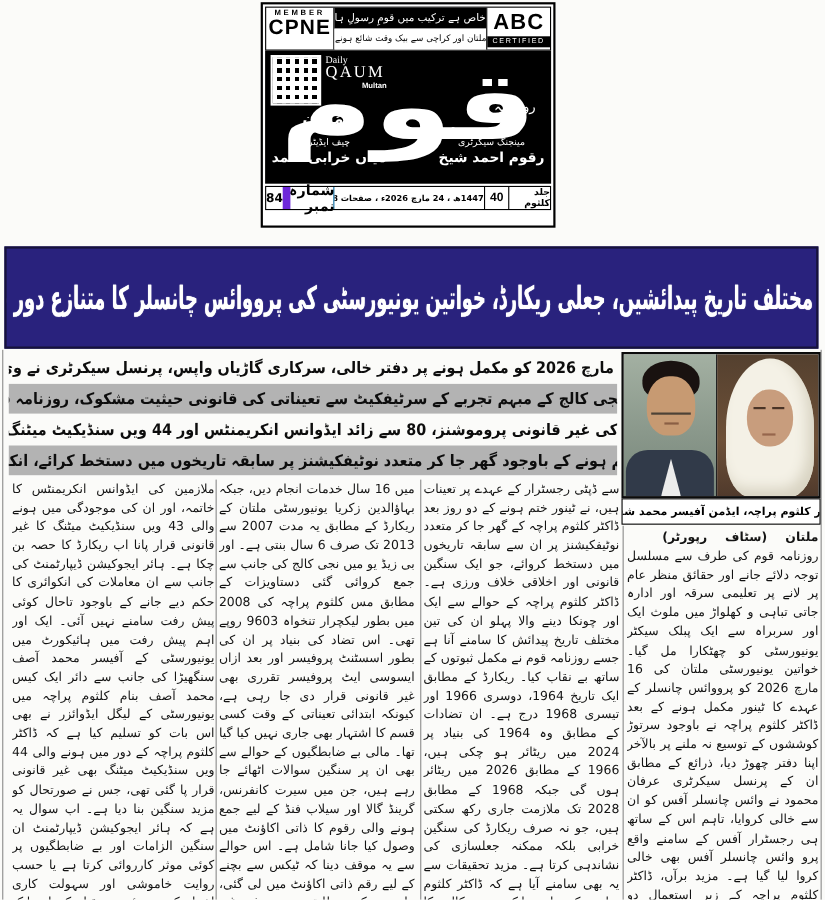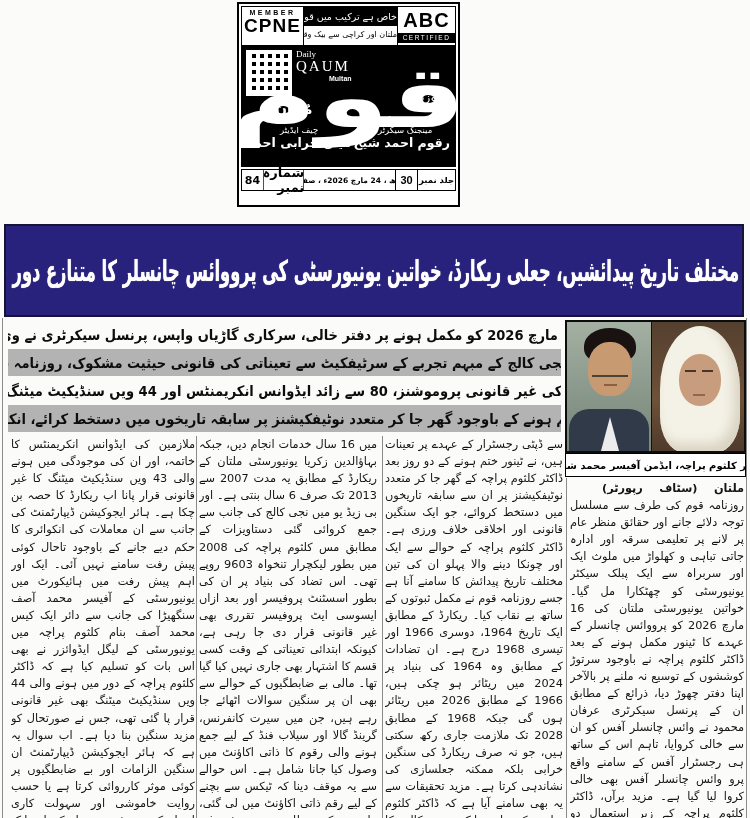--- a/index.html
+++ b/index.html
@@ -2,21 +2,21 @@
 <html lang="ur"><head>
 <meta charset="utf-8">
 <style>
   html,body{margin:0;padding:0;}
   body{width:750px;height:818px;background:#fbfbf9;font-family:"Liberation Sans",sans-serif;overflow:hidden;}
   #page{position:relative;width:750px;height:818px;background:#fbfbf9;}
 
   .ur{font-family:"DejaVu Sans",sans-serif;direction:rtl;}
 
   
-  .masthead{position:absolute;left:237px;top:2px;width:223px;height:205px;background:#fff;border:2px solid #000;box-sizing:border-box;padding:2px;}
+  .masthead{position:absolute;left:237px;top:2px;width:268px;height:205px;background:#fff;border:2px solid #000;box-sizing:border-box;padding:2px;}
   .mh-top{height:40px;display:flex;border:1px solid #000;box-sizing:border-box;background:#fff;}
   .cpne-box{width:62px;border-right:1px solid #000;text-align:center;box-sizing:border-box;padding-top:2px;}
   .member{font-size:7px;letter-spacing:2.5px;font-weight:bold;}
   .cpne{font-size:19px;font-weight:bold;letter-spacing:1px;line-height:20px;}
   .slogan{flex:1;display:flex;flex-direction:column;min-width:0;}
   .slogan1{flex:1;background:#000;color:#fff;font-size:9.5px;line-height:19px;text-align:center;white-space:nowrap;overflow:hidden;}
   .slogan2{flex:1;background:#fff;color:#000;font-size:8px;line-height:18px;text-align:center;white-space:nowrap;overflow:hidden;}
   .abc-box{width:58px;border-left:1px solid #000;text-align:center;box-sizing:border-box;display:flex;flex-direction:column;}
   .abc{font-size:20px;font-weight:bold;line-height:26px;letter-spacing:1px;}
   .certified{background:#000;color:#fff;font-size:6.5px;letter-spacing:1.5px;line-height:10px;}
@@ -33,21 +33,21 @@
   .mh-person .ptitle{font-size:8.5px;line-height:10px;}
   .mh-person .pname{font-size:12.5px;font-weight:bold;line-height:15px;}
   .mh-md{right:6px;}
   .mh-ce{left:6px;}
   .mh-strip{height:22px;background:#fff;border:1px solid #000;box-sizing:border-box;display:flex;direction:rtl;align-items:stretch;margin-top:2px;}
   .strip-cell{display:flex;align-items:center;justify-content:center;font-weight:bold;box-sizing:border-box;}
   .s-vol-label{width:38px;font-size:8.5px;border-left:1px solid #000;}
   .s-vol-no{width:22px;font-size:11px;border-left:1px solid #000;font-family:"Liberation Sans",sans-serif;direction:ltr;}
   .s-date{flex:1;font-size:7.5px;white-space:nowrap;overflow:hidden;}
   .s-issue-label{width:40px;font-size:13px;border-right:1px solid #0369a1;}
-  .s-issue-no{width:22px;font-size:11px;border-right:1px solid #6d28d9;direction:ltr;text-align:right;}
+  .s-issue-no{width:22px;font-size:11px;border-right:7px solid #6d28d9;direction:ltr;text-align:right;}
 
   
   .banner{position:absolute;left:4px;top:224px;width:740px;height:93px;background:#29227d;border:2px solid #16123a;box-sizing:border-box;display:flex;align-items:center;justify-content:center;overflow:hidden;}
   .banner-text{color:#fff;font-weight:bold;font-size:29px;white-space:nowrap;transform:scaleX(0.56);text-shadow:0 0 1px #fff;}
 
   
   .edge{position:absolute;width:1px;background:#8a8a8a;}
   .lead{position:absolute;left:8px;top:321px;width:553px;}
   .lead-line{height:27px;margin-bottom:1px;display:flex;align-items:center;justify-content:center;overflow:hidden;}
   .lead-line span{white-space:nowrap;font-weight:bold;font-size:14.5px;transform:scaleX(0.9);color:#0d0d0d;}
@@ -112,22 +112,22 @@
         <div class="ptitle ur">مینجنگ سیکرٹری</div>
         <div class="pname ur">رقوم احمد شیخ</div>
       </div>
       <div class="mh-person mh-ce">
         <div class="ptitle ur">چیف ایڈیٹر</div>
         <div class="pname ur">میاں خرابی احمد</div>
       </div>
     </div>
 
     <div class="mh-strip ur">
-      <div class="strip-cell s-vol-label">جلد نمبر</div>
-      <div class="strip-cell s-vol-no">30</div>
+      <div class="strip-cell s-vol-label">جلد کلثوم</div>
+      <div class="strip-cell s-vol-no">40</div>
       <div class="strip-cell s-date">منگل 04 شوال 1447ھ ، 24 مارچ 2026ء ، صفحات 8 قیمت 30 روپے</div>
       <div class="strip-cell s-issue-label">شمارہ نمبر</div>
       <div class="strip-cell s-issue-no">84</div>
     </div>
   </div>
 
   <div class="banner">
     <div class="banner-text ur">تین مختلف تاریخ پیدائشیں، جعلی ریکارڈ، خواتین یونیورسٹی کی پرووائس چانسلر کا متنازع دور ختم</div>
   </div>
 

